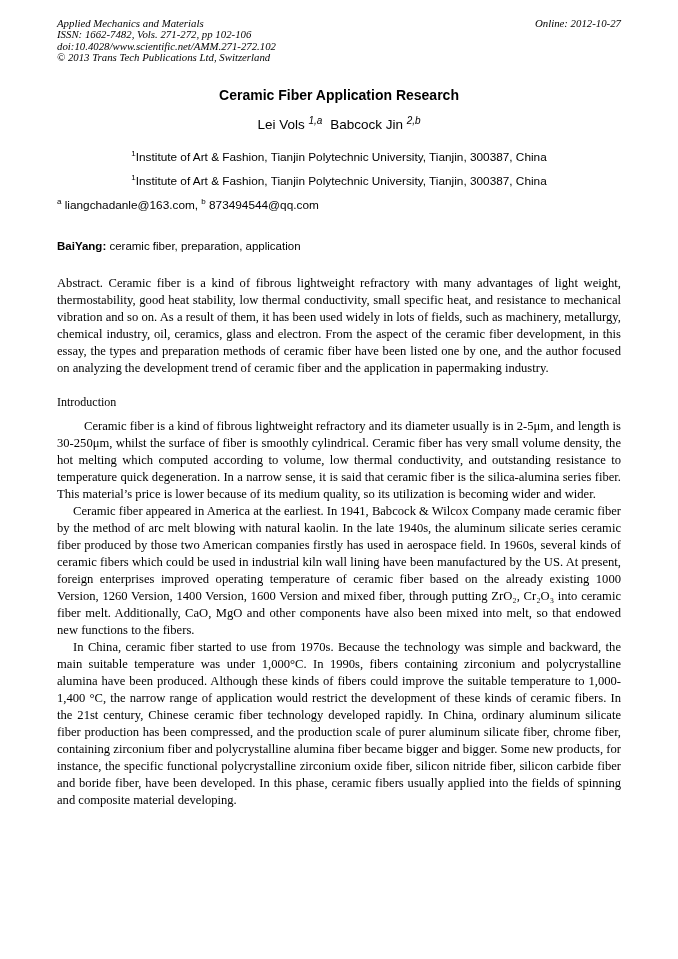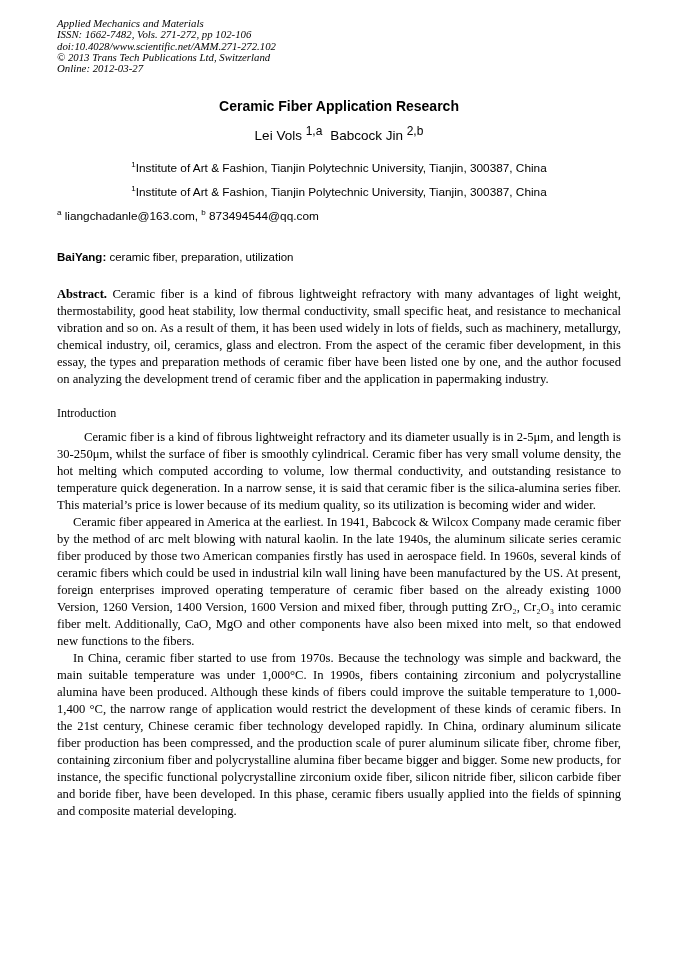--- a/index.html
+++ b/index.html
@@ -14,38 +14,37 @@
     overflow: hidden;
   }
   .header {
     display: flex;
     justify-content: space-between;
     align-items: flex-start;
     font-style: italic;
     font-size: 10.8px;
     line-height: 11.3px;
     font-family: "Liberation Serif", serif;
-    flex-direction: column;
   }
   .header-left div { white-space: nowrap; }
   .header-right { white-space: nowrap; }
   .title {
     font-family: "Liberation Sans", sans-serif;
     font-weight: bold;
     font-size: 14px;
     text-align: center;
     margin: 24px 0 0 0;
   }
   .authors {
     font-family: "Liberation Sans", sans-serif;
     font-size: 13.5px;
     text-align: center;
     margin-top: 14px;
   }
-  .authors sup { font-size: 12px; line-height: 0; }
+  .authors sup { font-size: 10px; line-height: 0; font-style: italic; }
   .authors .author-gap { display: inline-block; width: 4px; }
   .affil {
     font-family: "Liberation Sans", sans-serif;
     font-size: 11.8px;
     text-align: center;
     margin-top: 10px;
   }
   .affil-first { margin-top: 18px; }
   .affil sup, .emails sup { font-size: 8px; line-height: 0; }
   .emails {
@@ -60,21 +59,21 @@
     margin-top: 28px;
   }
   .keywords .kw-label { font-weight: bold; }
   .body-par {
     font-size: 12.6px;
     line-height: 17px;
     text-align: justify;
     margin: 0;
   }
   .abstract { margin-top: 23px; }
-  .abstract .abs-label { font-weight: bold; }
+  .abstract .abs-label { font-weight: normal; }
   .section-heading {
     font-family: "Liberation Serif", serif;
     font-size: 12px;
     font-weight: normal;
     margin: 18px 0 8px 0;
   }
   .indent { text-indent: 16px; }
   .indent-lg { text-indent: 27px; }
 </style>
 </head>
@@ -82,21 +81,21 @@
 
 <div class="page">
 
   <div class="header">
     <div class="header-left">
       <div>Applied Mechanics and Materials</div>
       <div>ISSN: 1662-7482, Vols. 271-272, pp 102-106</div>
       <div>doi:10.4028/www.scientific.net/AMM.271-272.102</div>
       <div>© 2013 Trans Tech Publications Ltd, Switzerland</div>
     </div>
-    <div class="header-right">Online: 2012-03-27</div>
+    <div class="header-right">Online: 2012-10-27</div>
   </div>
 
   <h1 class="title">Ceramic Fiber Application Research</h1>
 
   <div class="authors">
     <span>Lei Vols</span>
     <sup>1,a</sup><span class="author-gap"></span>
     <span>Babcock Jin</span>
     <sup>2,b</sup>
   </div>
@@ -110,21 +109,21 @@
 
   <div class="emails">
     <sup>a</sup>
     <span>liangchadanle@163.com,</span>
     <sup>b</sup>
     <span>873494544@qq.com</span>
   </div>
 
   <div class="keywords">
     <span class="kw-label">BaiYang:</span>
-    <span>ceramic fiber, preparation, utilization</span>
+    <span>ceramic fiber, preparation, application</span>
   </div>
 
   <p class="body-par abstract">
     <span class="abs-label">Abstract.</span>
     <span>Ceramic fiber is a kind of fibrous lightweight refractory with many advantages of light weight, thermostability, good heat stability, low thermal conductivity, small specific heat, and resistance to mechanical vibration and so on. As a result of them, it has been used widely in lots of fields, such as machinery, metallurgy, chemical industry, oil, ceramics, glass and electron. From the aspect of the ceramic fiber development, in this essay, the types and preparation methods of ceramic fiber have been listed one by one, and the author focused on analyzing the development trend of ceramic fiber and the application in papermaking industry.</span>
   </p>
 
   <h2 class="section-heading">Introduction</h2>
   <p class="body-par indent-lg">Ceramic fiber is a kind of fibrous lightweight refractory and its diameter usually is in 2-5μm, and length is 30-250μm, whilst the surface of fiber is smoothly cylindrical. Ceramic fiber has very small volume density, the hot melting which computed according to volume, low thermal conductivity, and outstanding resistance to temperature quick degeneration. In a narrow sense, it is said that ceramic fiber is the silica-alumina series fiber. This material’s price is lower because of its medium quality, so its utilization is becoming wider and wider.</p>
 

